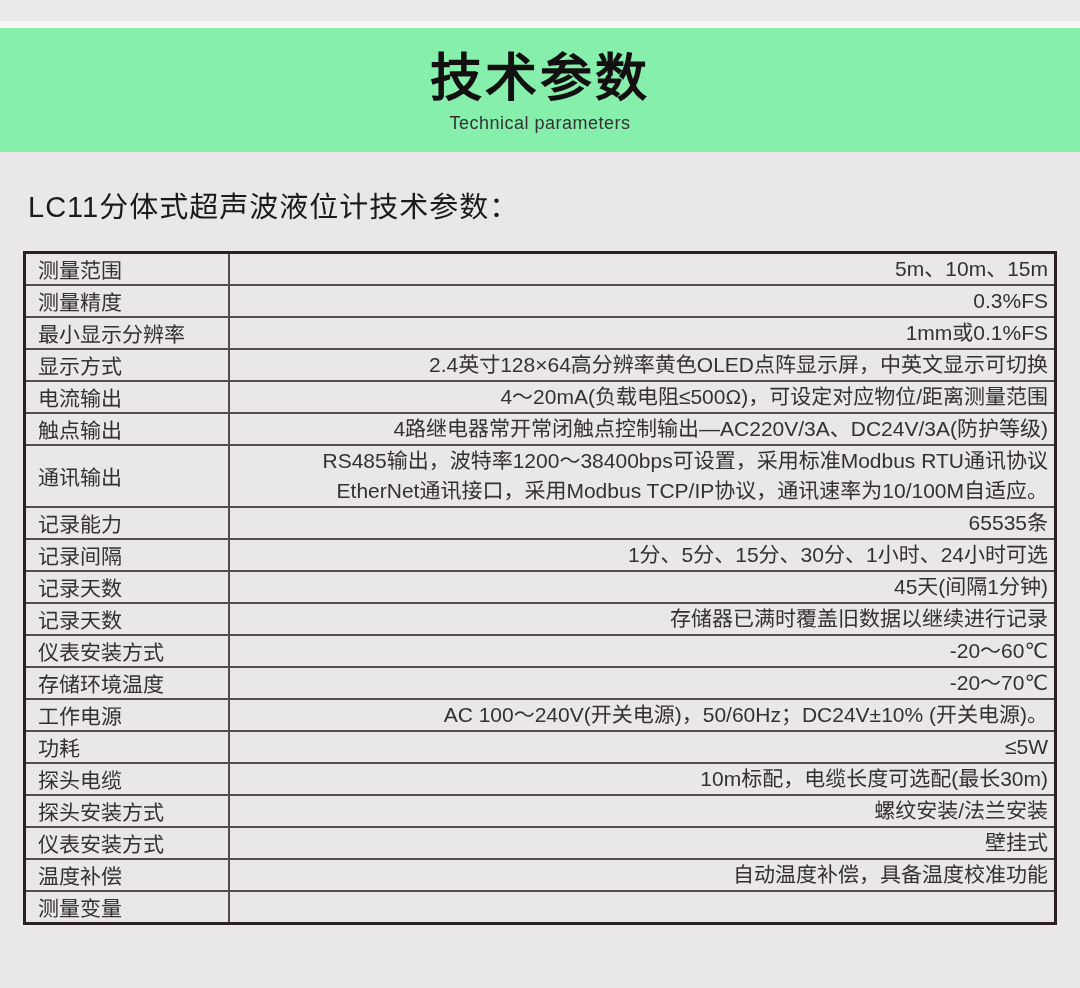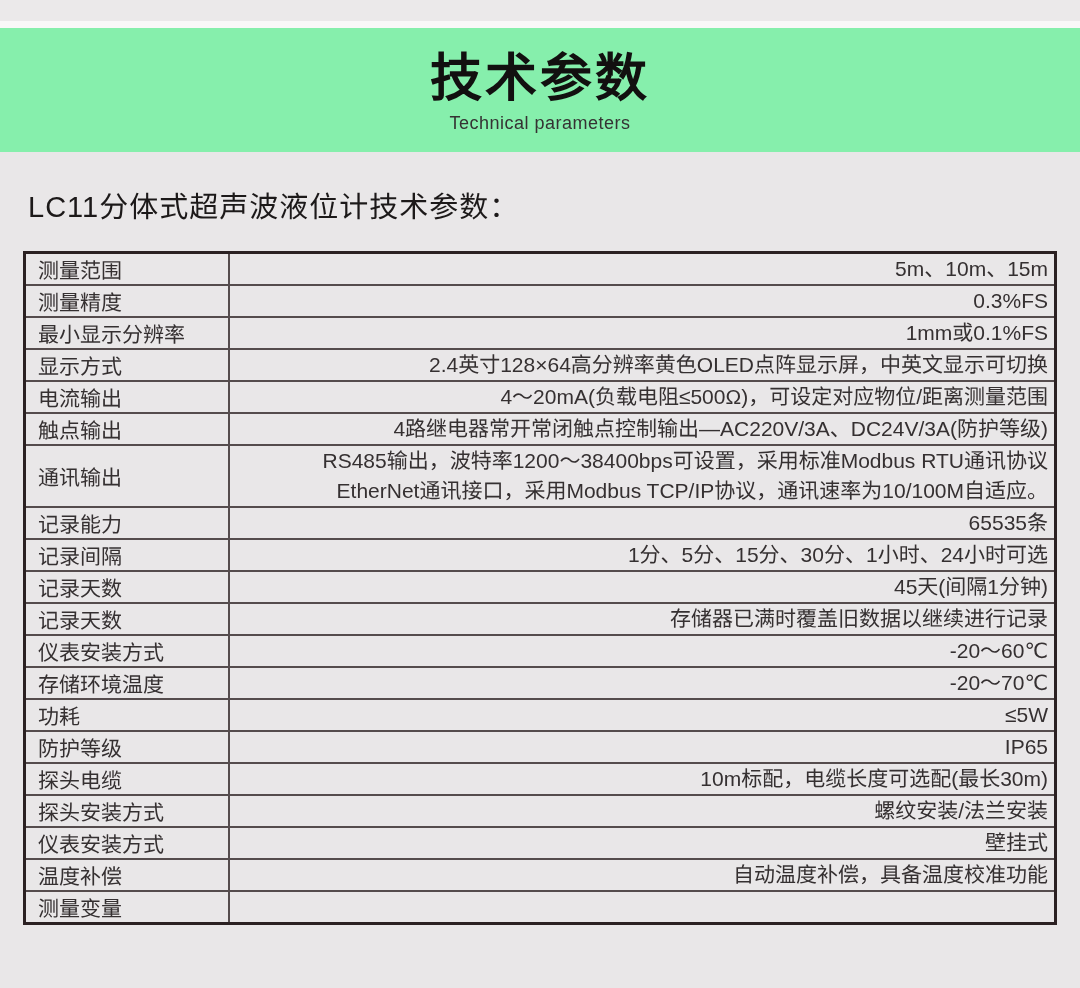--- a/index.html
+++ b/index.html
@@ -178,29 +178,29 @@
             <div class="value-line">-20～60℃</div>
           </td>
         </tr>
         <tr>
           <td class="label-cell">存储环境温度</td>
           <td class="value-cell">
             <div class="value-line">-20～70℃</div>
           </td>
         </tr>
         <tr>
+          <td class="label-cell">工作电源</td>
+          <td class="value-cell">
+            <div class="value-line">AC 100～240V(开关电源)，50/60Hz；DC24V±10% (开关电源)。</div>
+          </td>
+        </tr>
+        <tr>
           <td class="label-cell">功耗</td>
           <td class="value-cell">
             <div class="value-line">≤5W</div>
-          </td>
-        </tr>
-        <tr>
-          <td class="label-cell">防护等级</td>
-          <td class="value-cell">
-            <div class="value-line">IP65</div>
           </td>
         </tr>
         <tr>
           <td class="label-cell">探头电缆</td>
           <td class="value-cell">
             <div class="value-line">10m标配，电缆长度可选配(最长30m)</div>
           </td>
         </tr>
         <tr>
           <td class="label-cell">探头安装方式</td>

